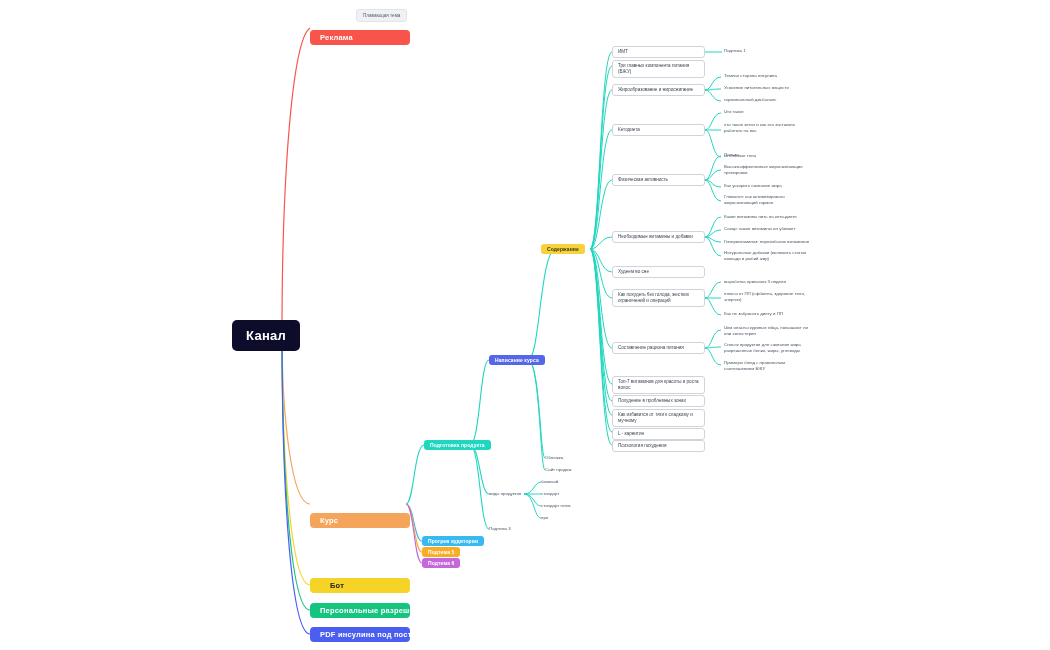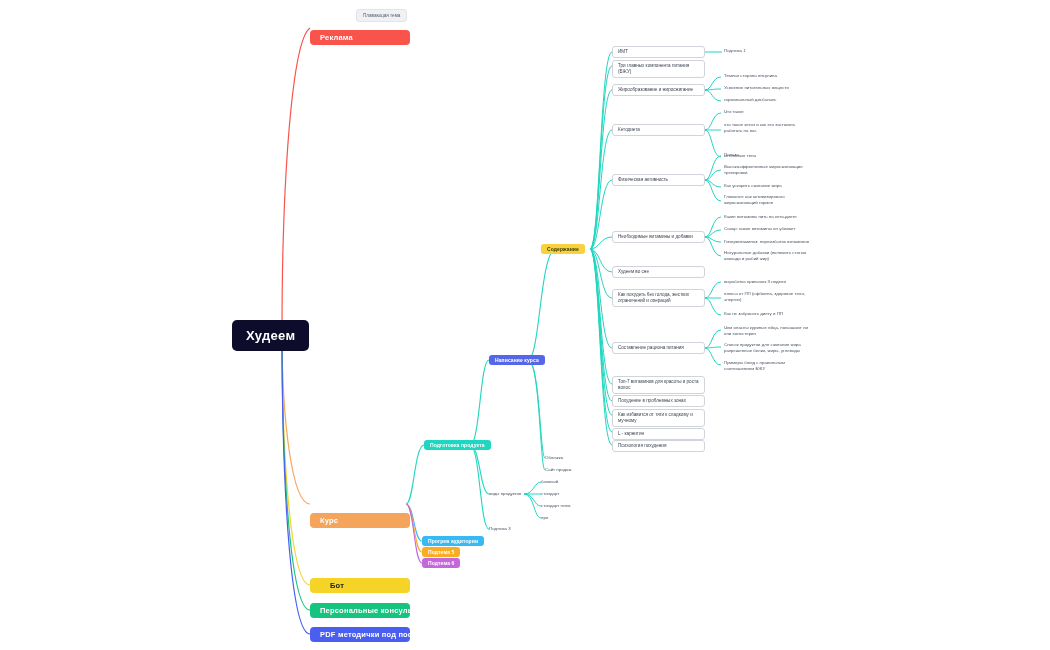--- a/index.html
+++ b/index.html
@@ -174,27 +174,27 @@
     <path d="M705,298 C712,298 712,298 721,298" stroke="#1fd6c0" stroke-width="1" fill="none"></path>
     <path d="M705,298 C712,298 712,315 721,315" stroke="#1fd6c0" stroke-width="1" fill="none"></path>
 
     <path d="M705,348 C712,348 712,330 721,330" stroke="#1fd6c0" stroke-width="1" fill="none"></path>
     <path d="M705,348 C712,348 712,347 721,347" stroke="#1fd6c0" stroke-width="1" fill="none"></path>
     <path d="M705,348 C712,348 712,365 721,365" stroke="#1fd6c0" stroke-width="1" fill="none"></path>
   </svg>
 
   <div class="node n-tooltip" style="left:356px; top:9px;">Плавающая тема</div>
 
-  <div class="node n-root" style="left:232px; top:320px;">Худеем</div>
+  <div class="node n-root" style="left:232px; top:320px;">Канал</div>
 
   <div class="node n-main c-red" style="left:310px; top:21px;margin-top:9px;">Реклама</div>
   <div class="node n-main c-orange" style="left:310px; top:496px;">Курс</div>
   <div class="node n-main c-yellow" style="left:310px; top:578px;">Бот</div>
-  <div class="node n-main c-green" style="left:310px; top:603px;">Персональные консультации</div>
-  <div class="node n-main c-blue" style="left:310px; top:627px;">PDF методички под постами</div>
+  <div class="node n-main c-green" style="left:310px; top:603px;">Персональные разрешенные</div>
+  <div class="node n-main c-blue" style="left:310px; top:627px;">PDF инсулина под постами</div>
 
   <div class="node n-chip c-teal" style="left:424px; top:440px;">Подготовка продукта</div>
   <div class="node n-chip c-ltblue" style="left:422px; top:536px;">Прогрев аудитории</div>
   <div class="node n-chip c-amber" style="left:422px; top:547px;">Подтема 5</div>
   <div class="node n-chip c-purple" style="left:422px; top:558px;">Подтема 6</div>
 
   <div class="node n-chip c-indigo" style="left:489px; top:355px;">Написание курса</div>
   <div class="node n-leaf" style="left:489px; top:491px;">виды продуктов</div>
   <div class="node n-leaf" style="left:489px; top:526px;">Подтема 3</div>
 

